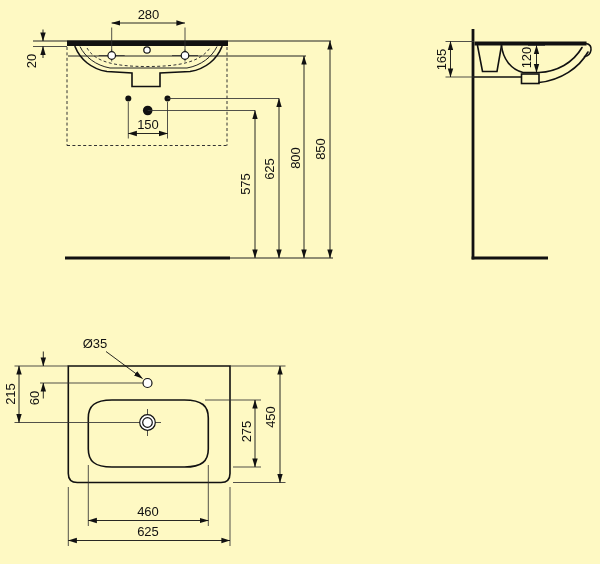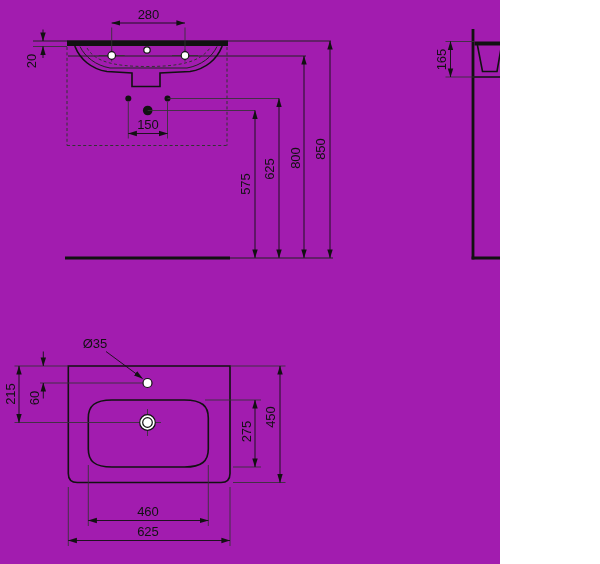--- a/index.html
+++ b/index.html
@@ -1,16 +1,16 @@
 <!DOCTYPE html>
 <html><head>
 <meta charset="utf-8">
 <style>
   html,body{margin:0;padding:0;background:#ffffff;}
-  .stage{position:relative;width:500px;height:564px;background:#a21caf;overflow:hidden;
+  .stage{position:relative;width:600px;height:564px;background:#fef9c3;overflow:hidden;
          font-family:"Liberation Sans", sans-serif;}
   svg{display:block;}
   text{font-family:"Liberation Sans", sans-serif;font-size:13px;fill:#111;}
   .thick{stroke:#111;stroke-width:1.6;fill:none;stroke-linecap:round;}
   .thin{stroke:#222;stroke-width:1;fill:none;}
   .ext{stroke:#333;stroke-width:0.85;fill:none;}
   .dim{stroke:#111;stroke-width:0.9;fill:none;}
   .dash{stroke:#333;stroke-width:1;fill:none;stroke-dasharray:3 2.4;}
   .heavy{stroke:#111;stroke-width:2.8;fill:none;}
   .fill{fill:#111;stroke:none;}

